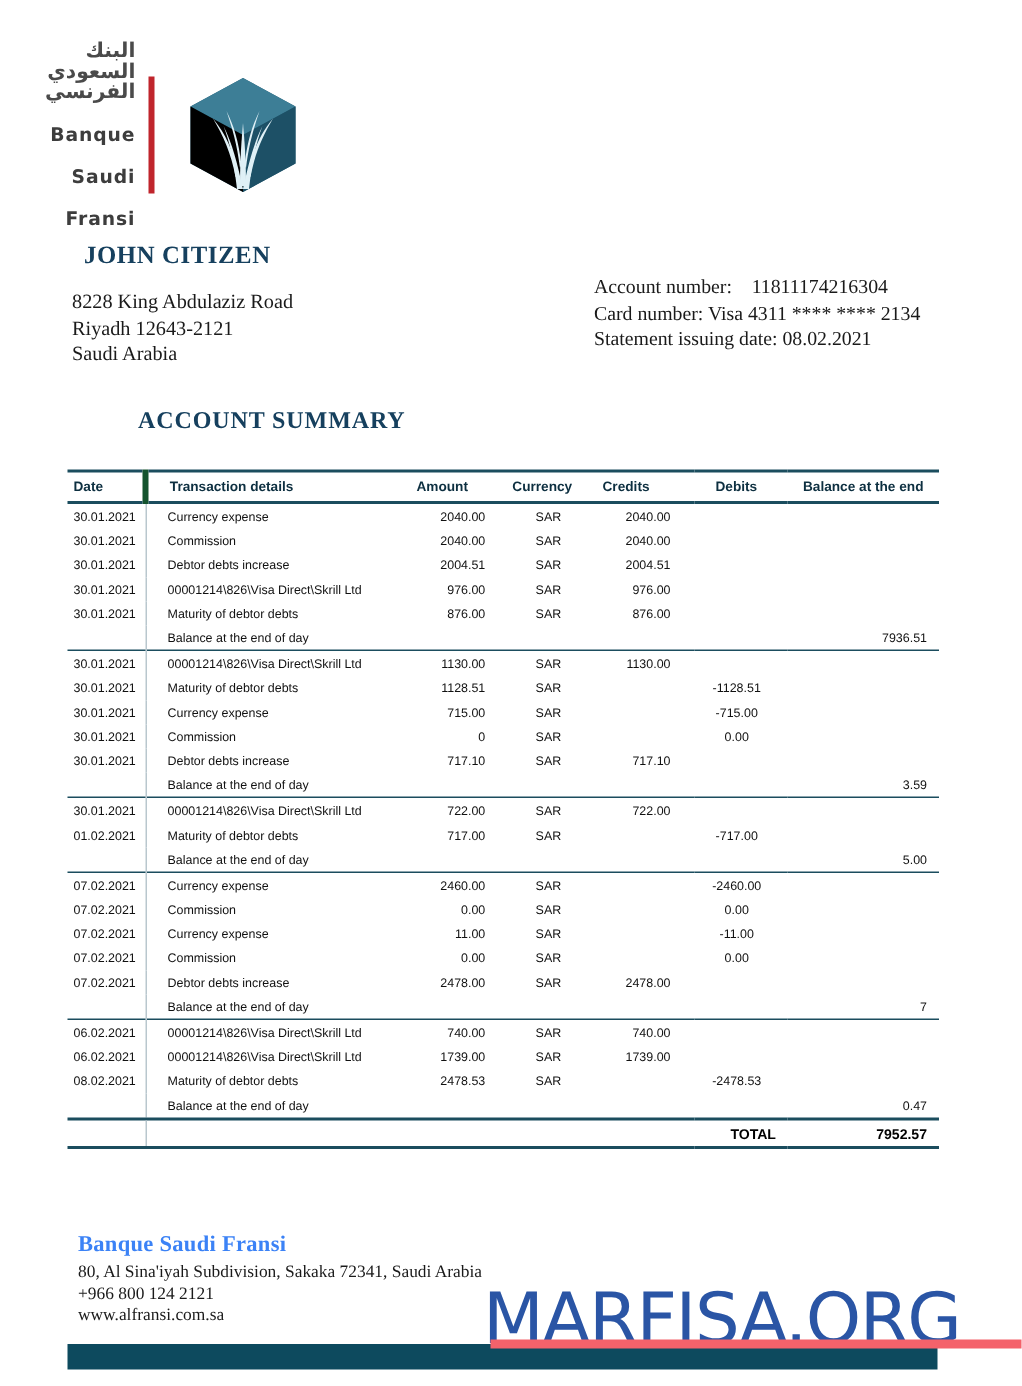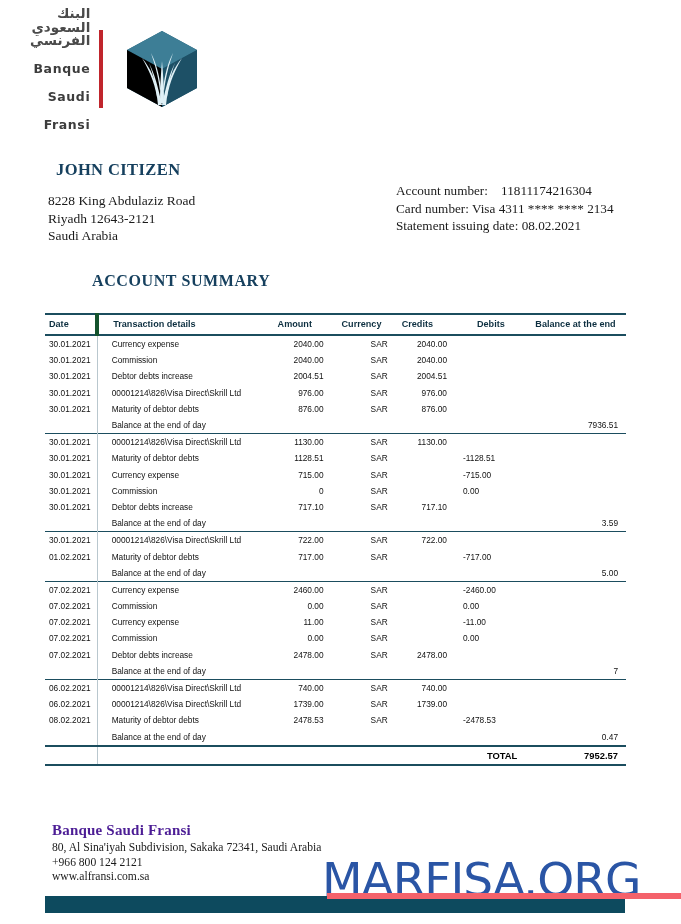--- a/index.html
+++ b/index.html
@@ -12,21 +12,21 @@
     height: 924px;
     position: relative;
     font-family: "Liberation Sans", sans-serif;
     overflow: hidden;
   }
 
   
   #logo-block {
     position: absolute;
     left: 30px;
-    top: 23px;
+    top: 44px;
     display: flex;
     align-items: center;
     height: 92px;
   }
   #logo-wordmark {
     text-align: right;
     line-height: 1.02;
     padding-right: 9px;
   }
   .arabic-line {
@@ -129,23 +129,23 @@
   }
   #txn-table td {
     padding: 3.1px 0;
     white-space: nowrap;
     vertical-align: middle;
   }
   
   .c-date    { width: 58px;  padding-left: 4px !important; text-align: left; }
   .c-details { width: 170px; padding-left: 14px !important; text-align: left; }
   .c-amount  { width: 68px;  text-align: right; padding-right: 10px !important; }
-  .c-curr    { width: 56px;  text-align: right;  padding-left: 10px !important; }
+  .c-curr    { width: 56px;  text-align: center;  padding-left: 10px !important; }
   .c-credits { width: 72px;  text-align: right; padding-right: 16px !important; }
-  .c-debits  { width: 70px;  text-align: left; padding-right: 6px !important; }
+  .c-debits  { width: 70px;  text-align: center; padding-right: 6px !important; }
   .c-balance { width: 87px;  text-align: right; padding-right: 8px !important; }
 
   th.c-curr    { padding-left: 8px !important; }
   th.c-credits { text-align: left; padding-left: 14px !important; }
   th.c-debits  { text-align: left; padding-left: 14px !important; }
   th.c-balance { text-align: left; padding-left: 10px !important; }
   th.c-amount  { text-align: left; padding-left: 22px !important; }
 
   
   .c-date { border-right: 1px solid #b9c7ce; }
@@ -168,21 +168,21 @@
   
   #footer-block {
     position: absolute;
     left: 52px;
     top: 822px;
   }
   #footer-bank-name {
     font-family: "Liberation Serif", serif;
     font-weight: bold;
     font-size: 15px;
-    color: #4c1d95;
+    color: #3b82f6;
     letter-spacing: 0.2px;
   }
   #footer-lines {
     font-family: "Liberation Serif", serif;
     font-size: 11.6px;
     color: #1a1a1a;
     line-height: 14.6px;
     margin-top: 2px;
   }
   #footer-bar {

